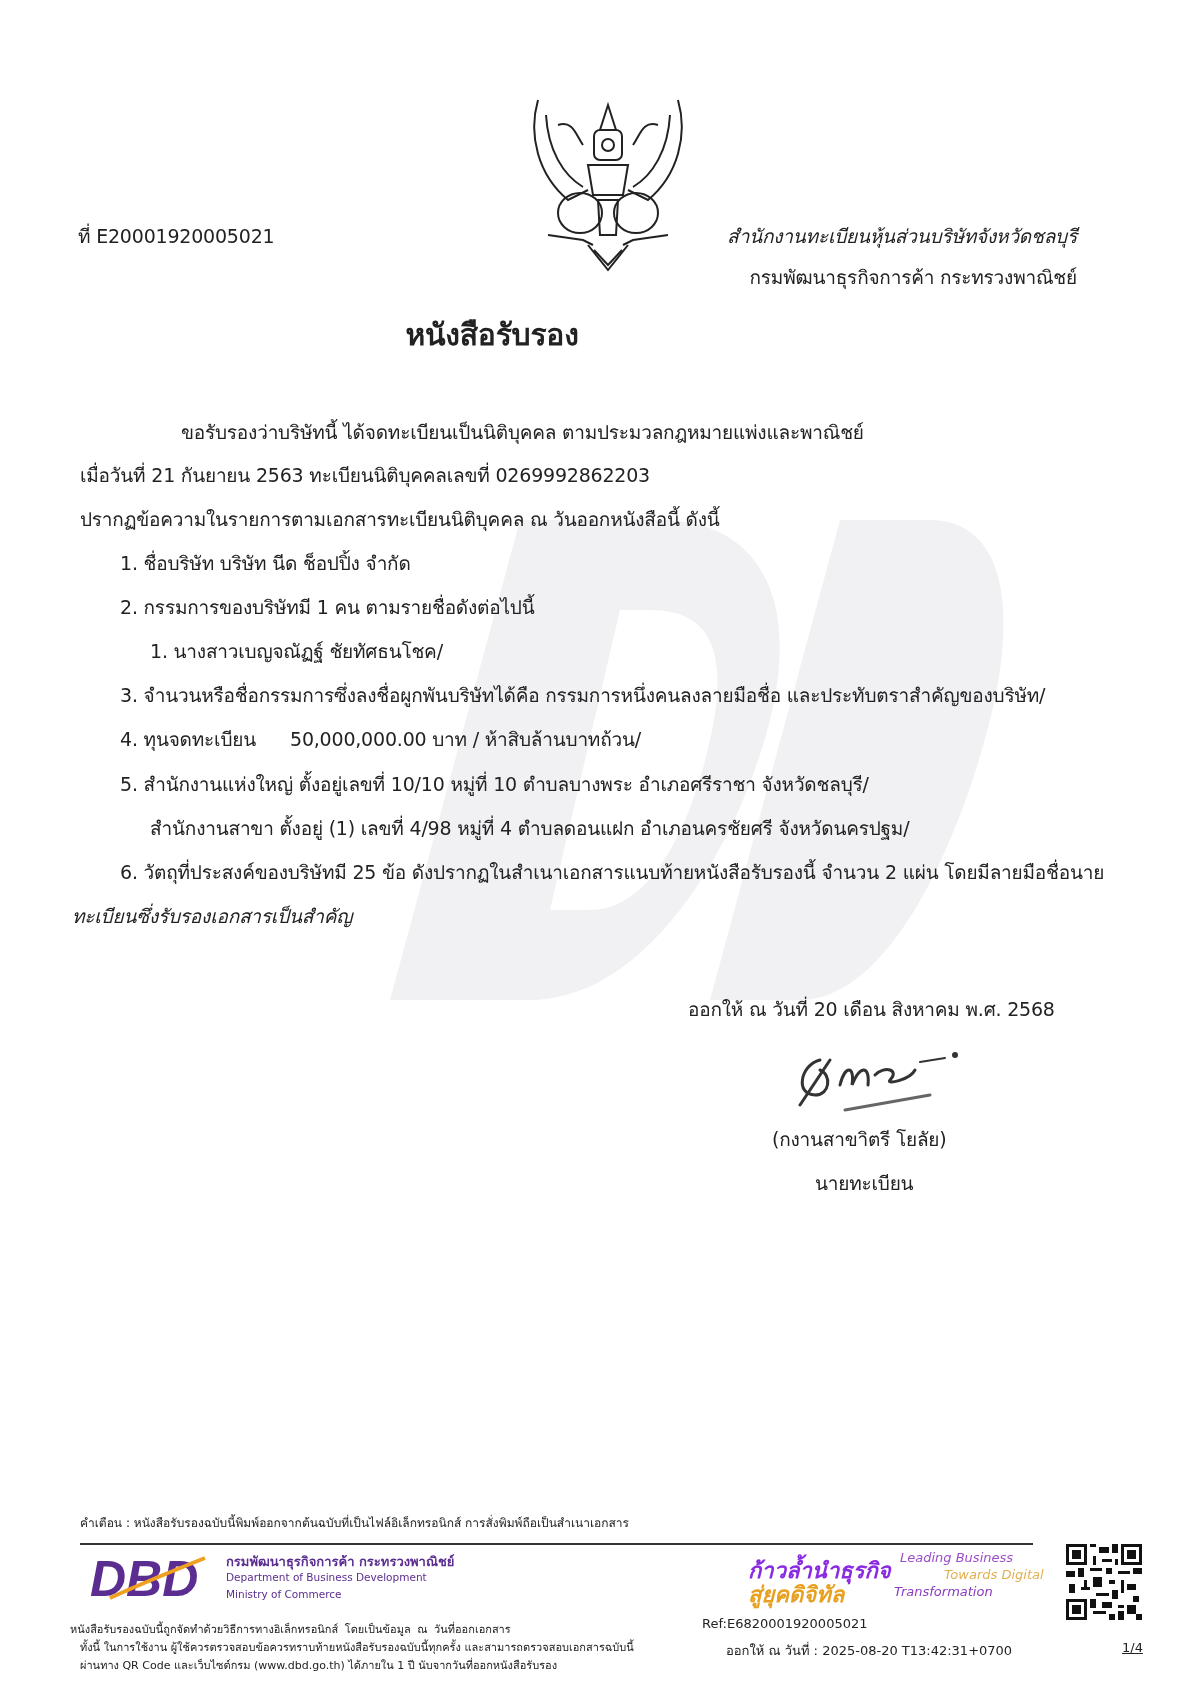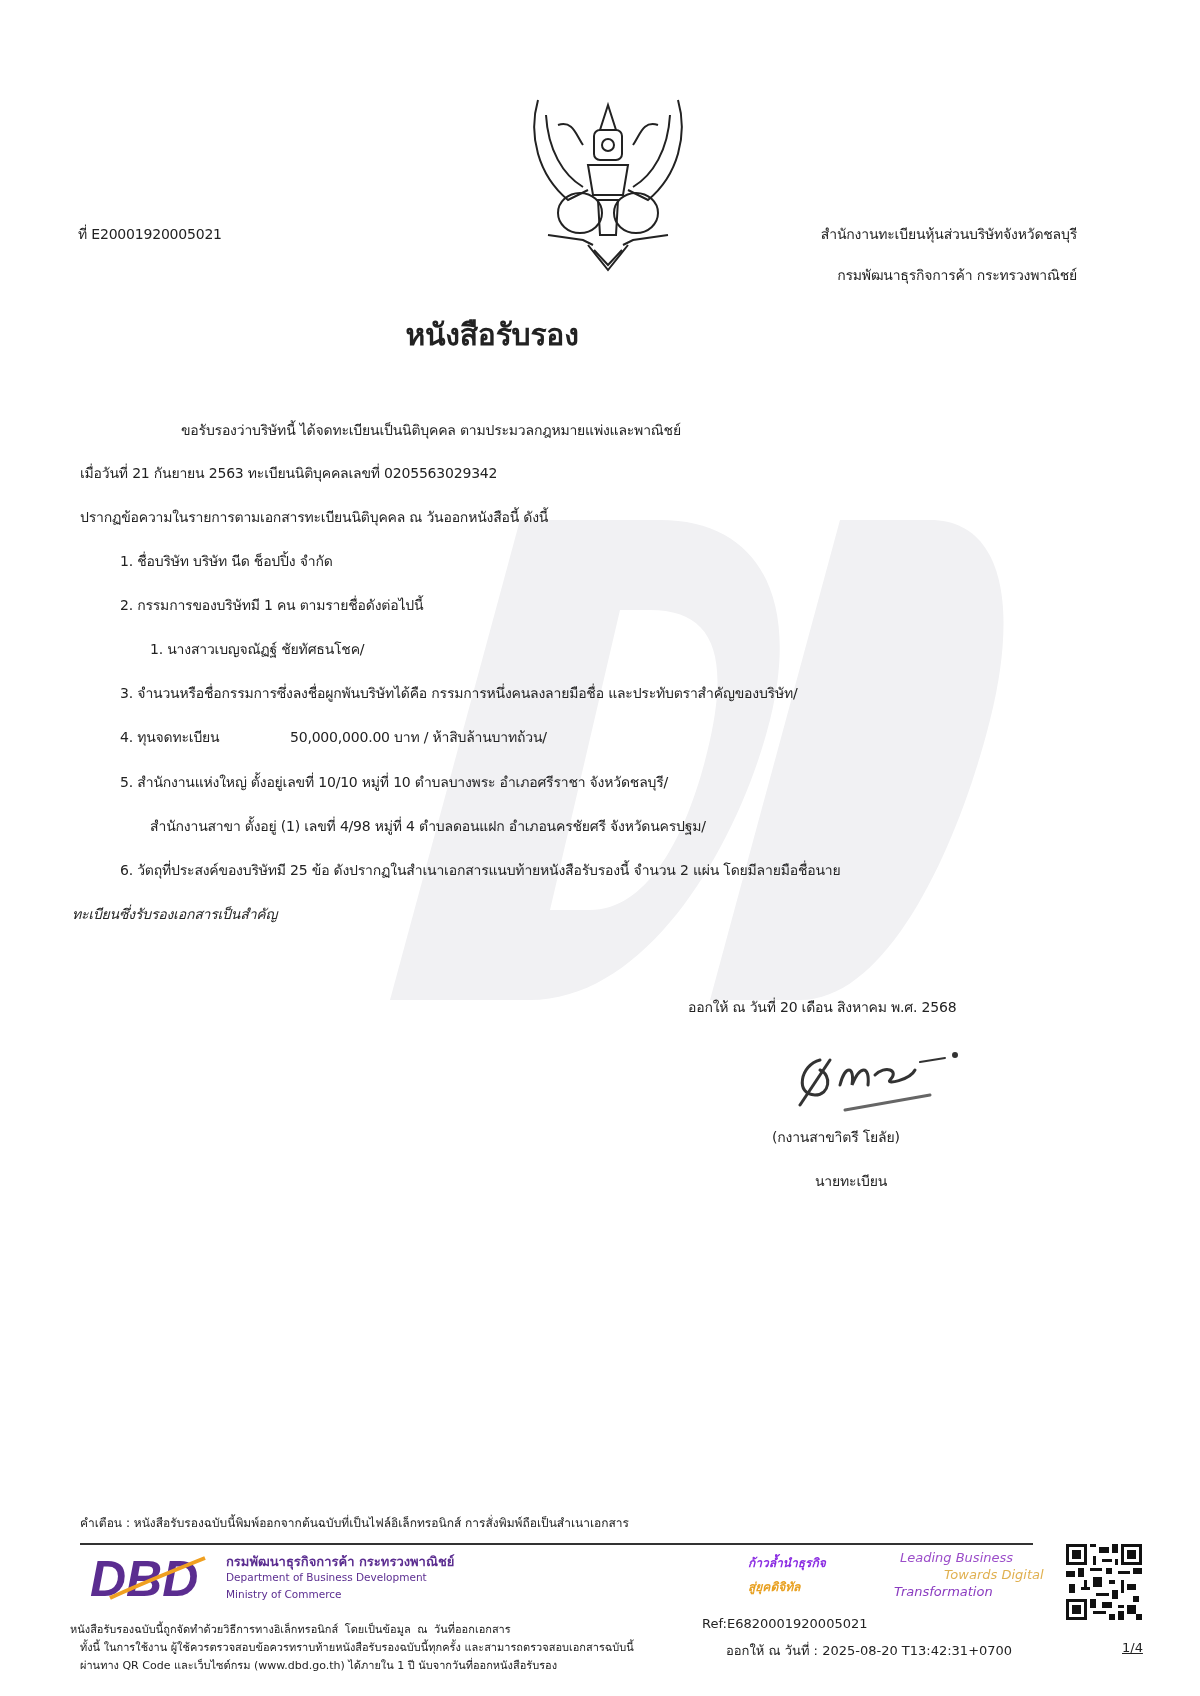--- a/index.html
+++ b/index.html
@@ -1,26 +1,26 @@
 <!DOCTYPE html>
 <html><head>
 <meta charset="utf-8">
 <style>
   html, body { margin:0; padding:0; background:#ffffff; }
   body { width:1200px; height:1696px; position:relative; overflow:hidden;
          font-family: "DejaVu Sans", "Liberation Sans", sans-serif; color:#222; }
   .abs { position:absolute; }
   .watermark { position:absolute; left:330px; top:480px; width:680px; height:560px; pointer-events:none; }
-  .txt { font-size:14px; white-space:nowrap; line-height:1; letter-spacing:-0.2px; }
+  .txt { font-size:19px; white-space:nowrap; line-height:1; letter-spacing:-0.2px; }
   .title { font-size:30px; font-weight:bold; }
   .foot-rule { position:absolute; left:80px; top:1543px; width:953px; height:2px; background:#333; }
   .small { font-size:11px; color:#222; }
   .dbd-name { font-size:13px; font-weight:bold; color:#5b2d90; }
   .dbd-en { font-size:10.5px; color:#5b2d90; }
-  .slogan-th { font-size:12px; font-style:italic; font-weight:bold; }
+  .slogan-th { font-size:22px; font-style:italic; font-weight:bold; }
   .slogan-en { font-size:13px; font-style:italic; }
 </style>
 </head>
 <body>
 
 <svg class="watermark" viewBox="0 0 680 560">
   <g fill="#f1f1f3">
     <path d="M60 520 L190 40 L330 40 C430 40 470 120 440 240 C410 360 320 520 200 520 Z M220 430 L260 430 C320 430 360 350 380 260 C400 170 380 130 320 130 L290 130 Z"></path>
     <path d="M380 520 L510 40 L600 40 C670 40 690 120 660 240 C630 360 560 520 470 520 Z"></path>
   </g>
@@ -43,26 +43,26 @@
     <ellipse cx="52" cy="118" rx="22" ry="20"></ellipse>
     <ellipse cx="108" cy="118" rx="22" ry="20"></ellipse>
     <path d="M70 105 L90 105 L88 140 L72 140 Z"></path>
     <path d="M20 140 L55 145 L65 150"></path>
     <path d="M140 140 L105 145 L95 150"></path>
     <path d="M60 150 L80 175 L100 150"></path>
     <path d="M66 155 L80 170 L94 155"></path>
   </g>
 </svg>
 
-<div class="abs txt" style="right:123px; top:227px; text-align:right;">สำนักงานทะเบียนหุ้นส่วนบริษัทจังหวัดชลบุรี</div>
+<div class="abs txt" style="right:123px; top:227px; text-align:right;font-style:italic;">สำนักงานทะเบียนหุ้นส่วนบริษัทจังหวัดชลบุรี</div>
 <div class="abs txt" style="right:123px; top:268px; text-align:right;">กรมพัฒนาธุรกิจการค้า  กระทรวงพาณิชย์</div>
 <div class="abs txt title" style="left:0; width:984px; top:320px; text-align:center;">หนังสือรับรอง</div>
 
 <div class="abs txt" style="left:181px; top:423px;">ขอรับรองว่าบริษัทนี้ ได้จดทะเบียนเป็นนิติบุคคล ตามประมวลกฎหมายแพ่งและพาณิชย์</div>
-<div class="abs txt" style="left:80px; top:466px;">เมื่อวันที่ 21 กันยายน 2563 ทะเบียนนิติบุคคลเลขที่ 0205563029342</div>
+<div class="abs txt" style="left:80px; top:466px;">เมื่อวันที่ 21 กันยายน 2563 ทะเบียนนิติบุคคลเลขที่ 0269992862203</div>
 <div class="abs txt" style="left:80px; top:510px;">ปรากฏข้อความในรายการตามเอกสารทะเบียนนิติบุคคล  ณ  วันออกหนังสือนี้  ดังนี้</div>
 <div class="abs txt" style="left:120px; top:554px;">1.  ชื่อบริษัท บริษัท นีด ช็อปปิ้ง จำกัด</div>
 <div class="abs txt" style="left:120px; top:598px;">2.  กรรมการของบริษัทมี 1 คน ตามรายชื่อดังต่อไปนี้</div>
 <div class="abs txt" style="left:150px; top:642px;">1.  นางสาวเบญจณัฏฐ์  ชัยทัศธนโชค/</div>
 <div class="abs txt" style="left:120px; top:686px;">3.  จำนวนหรือชื่อกรรมการซึ่งลงชื่อผูกพันบริษัทได้คือ กรรมการหนึ่งคนลงลายมือชื่อ และประทับตราสำคัญของบริษัท/</div>
 <div class="abs txt" style="left:120px; top:730px;">4.  ทุนจดทะเบียน</div>
 <div class="abs txt" style="left:290px; top:730px;">50,000,000.00 บาท / ห้าสิบล้านบาทถ้วน/</div>
 <div class="abs txt" style="left:120px; top:775px;">5.  สำนักงานแห่งใหญ่ ตั้งอยู่เลขที่ 10/10  หมู่ที่ 10 ตำบลบางพระ อำเภอศรีราชา จังหวัดชลบุรี/</div>
 <div class="abs txt" style="left:150px; top:819px;">สำนักงานสาขา ตั้งอยู่ (1) เลขที่ 4/98  หมู่ที่ 4 ตำบลดอนแฝก อำเภอนครชัยศรี จังหวัดนครปฐม/</div>
 <div class="abs txt" style="left:120px; top:863px;">6.  วัตถุที่ประสงค์ของบริษัทมี 25 ข้อ ดังปรากฏในสำเนาเอกสารแนบท้ายหนังสือรับรองนี้ จำนวน 2 แผ่น โดยมีลายมือชื่อนาย</div>

